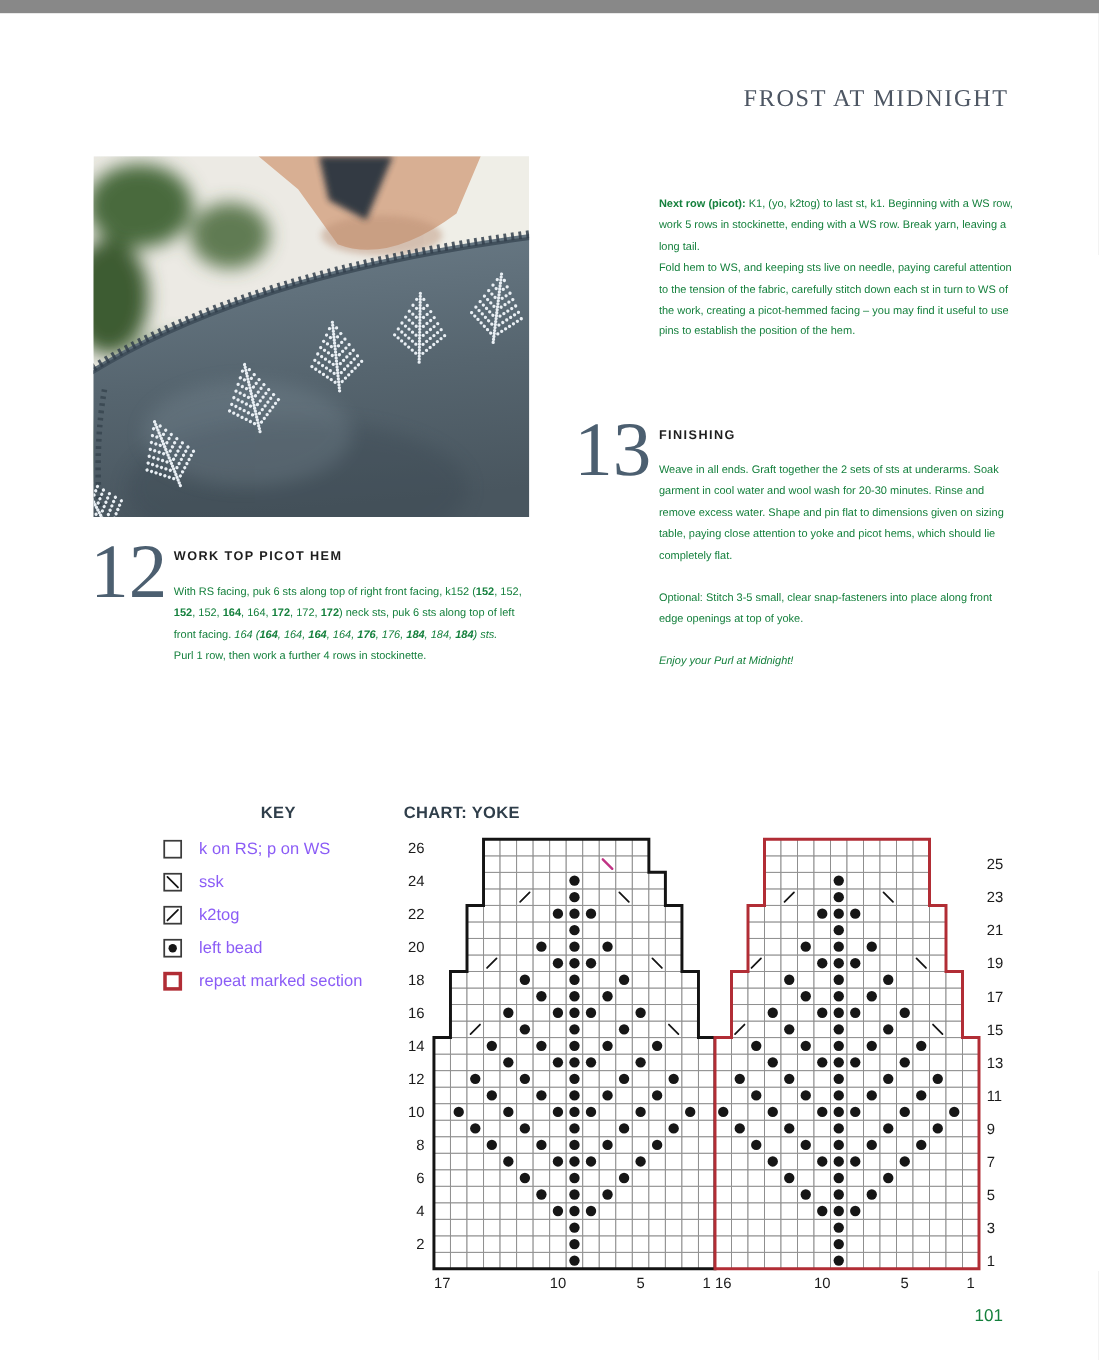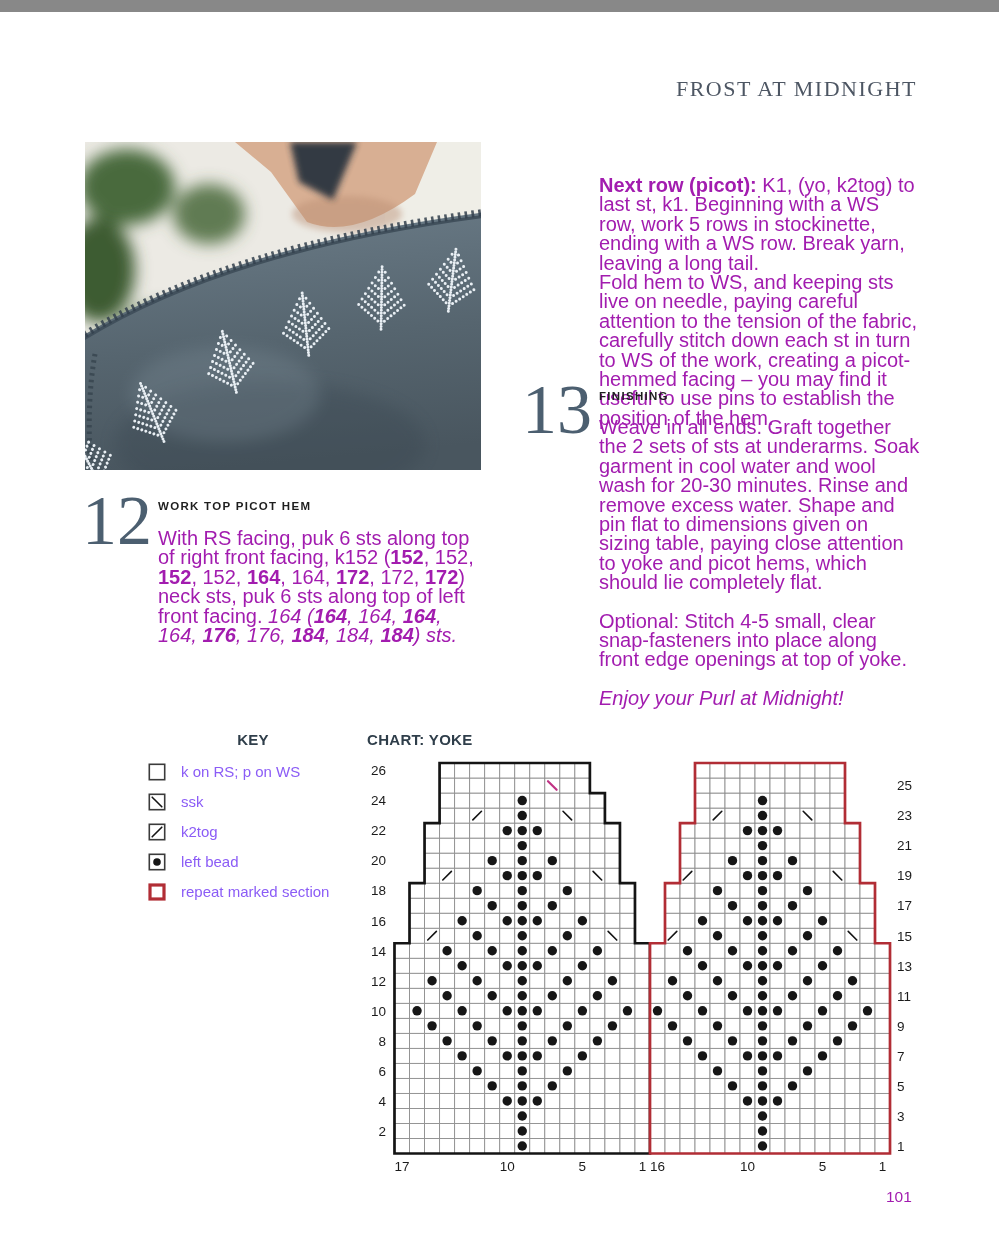--- a/index.html
+++ b/index.html
@@ -1,21 +1,21 @@
 <!DOCTYPE html>
 <html><head>
 <meta charset="utf-8">
 <style>
   html,body{margin:0;padding:0;background:#888;}
   .page{position:relative;width:999px;height:1236px;margin:12px auto;background:#ffffff;
         font-family:"Liberation Sans",sans-serif;color:#262626;overflow:hidden;}
   .page-title{position:absolute;top:64px;right:82px;font-family:"Liberation Serif",serif;
         font-size:22px;letter-spacing:1.5px;color:#4d5663;}
   #photo{position:absolute;left:85px;top:130px;width:396px;height:328px;}
-  .text-col{position:absolute;font-size:20px;line-height:19.4px;color:#a21caf;}
+  .text-col{position:absolute;font-size:10px;line-height:19.4px;color:#15803d;}
   .text-col p{margin:0;}
   #intro{left:599px;top:164px;width:322px;}
   #step13-body{left:599px;top:406px;width:322px;}
   #step13-body p{margin:0 0 19px 0;}
   #step12-body{left:158px;top:517px;width:318px;}
   .step-number{position:absolute;font-family:"Liberation Serif",serif;font-size:70px;
         line-height:1;color:#4c5f70;}
   #num12{left:82px;top:474px;}
   #num13{left:522px;top:363px;}
   .step-heading{position:absolute;font-size:11.5px;font-weight:bold;letter-spacing:1.3px;color:#1e1e1e;}
@@ -23,21 +23,21 @@
   #h13{left:599px;top:378px;}
   .side-title{font-weight:bold;font-size:15px;color:#2f3e4a;letter-spacing:0.3px;}
   #key{position:absolute;left:148px;top:719px;width:210px;text-align:center;}
   #key-items{margin-top:15px;}
   .key-item{display:flex;align-items:flex-start;margin-bottom:12px;}
   .key-item svg{flex:0 0 auto;margin-right:15px;}
   .key-label{font-size:15px;line-height:17.5px;color:#8b5cf6;white-space:pre-line;padding-top:0px;}
   #chart-title{position:absolute;left:367px;top:719px;}
   #chart-svg{position:absolute;left:350px;top:740px;}
   .chart-label{font:13.5px "Liberation Sans",sans-serif;fill:#1b1b1b;}
-  #page-number{position:absolute;left:886px;top:1176px;font-size:15.5px;color:#a21caf;}
+  #page-number{position:absolute;left:886px;top:1176px;font-size:15.5px;color:#15803d;}
 </style>
 </head>
 <body>
 
 <div class="page">
 
   <div class="page-title">FROST AT MIDNIGHT</div>
 
   <div id="photo">
     <svg id="photo-svg" width="396" height="328" viewBox="0 0 396 328">
@@ -571,28 +571,29 @@
 
   <div class="text-col" id="intro">
       <p><b>Next row (picot):</b> K1, (yo, k2tog) to last st, k1. Beginning with a WS row, work 5 rows in stockinette, ending with a WS row. Break yarn, leaving a long tail.</p>
       <p>Fold hem to WS, and keeping sts live on needle, paying careful attention to the tension of the fabric, carefully stitch down each st in turn to WS of the work, creating a picot-hemmed facing – you may find it useful to use pins to establish the position of the hem.</p>
     </div>
 
   <div class="step-number" id="num13">13</div>
   <div class="step-heading" id="h13">FINISHING</div>
   <div class="text-col" id="step13-body">
       <p>Weave in all ends. Graft together the 2 sets of sts at underarms. Soak garment in cool water and wool wash for 20-30 minutes. Rinse and remove excess water. Shape and pin flat to dimensions given on sizing table, paying close attention to yoke and picot hems, which should lie completely flat.</p>
-      <p>Optional: Stitch 4-5 small, clear snap-fasteners into place along front edge openings at top of yoke.</p>
+      <p>Optional: Stitch 3-5 small, clear snap-fasteners into place along front edge openings at top of yoke.</p>
       <p><i>Enjoy your Purl at Midnight!</i></p>
     </div>
 
   <div class="step-number" id="num12">12</div>
   <div class="step-heading" id="h12">WORK TOP PICOT HEM</div>
   <div class="text-col" id="step12-body">
       <p>With RS facing, puk 6 sts along top of right front facing, k152 (<b>152</b>, 152, <b>152</b>, 152, <b>164</b>, 164, <b>172</b>, 172, <b>172</b>) neck sts, puk 6 sts along top of left front facing. <i>164 (<b>164</b>, 164, <b>164</b>, 164, <b>176</b>, 176, <b>184</b>, 184, <b>184</b>) sts.</i></p>
+      <p>Purl 1 row, then work a further 4 rows in stockinette.</p>
     </div>
 
   <div id="key">
     <div class="side-title">KEY</div>
     <div id="key-items">
         <div class="key-item">
           <svg width="18" height="18">
             <rect x="1.3" y="1.3" width="15.4" height="15.4" fill="#fff" stroke="#3b3b3b" stroke-width="1.6"></rect>
           </svg>
           <div class="key-label">k on RS; p on WS</div>

